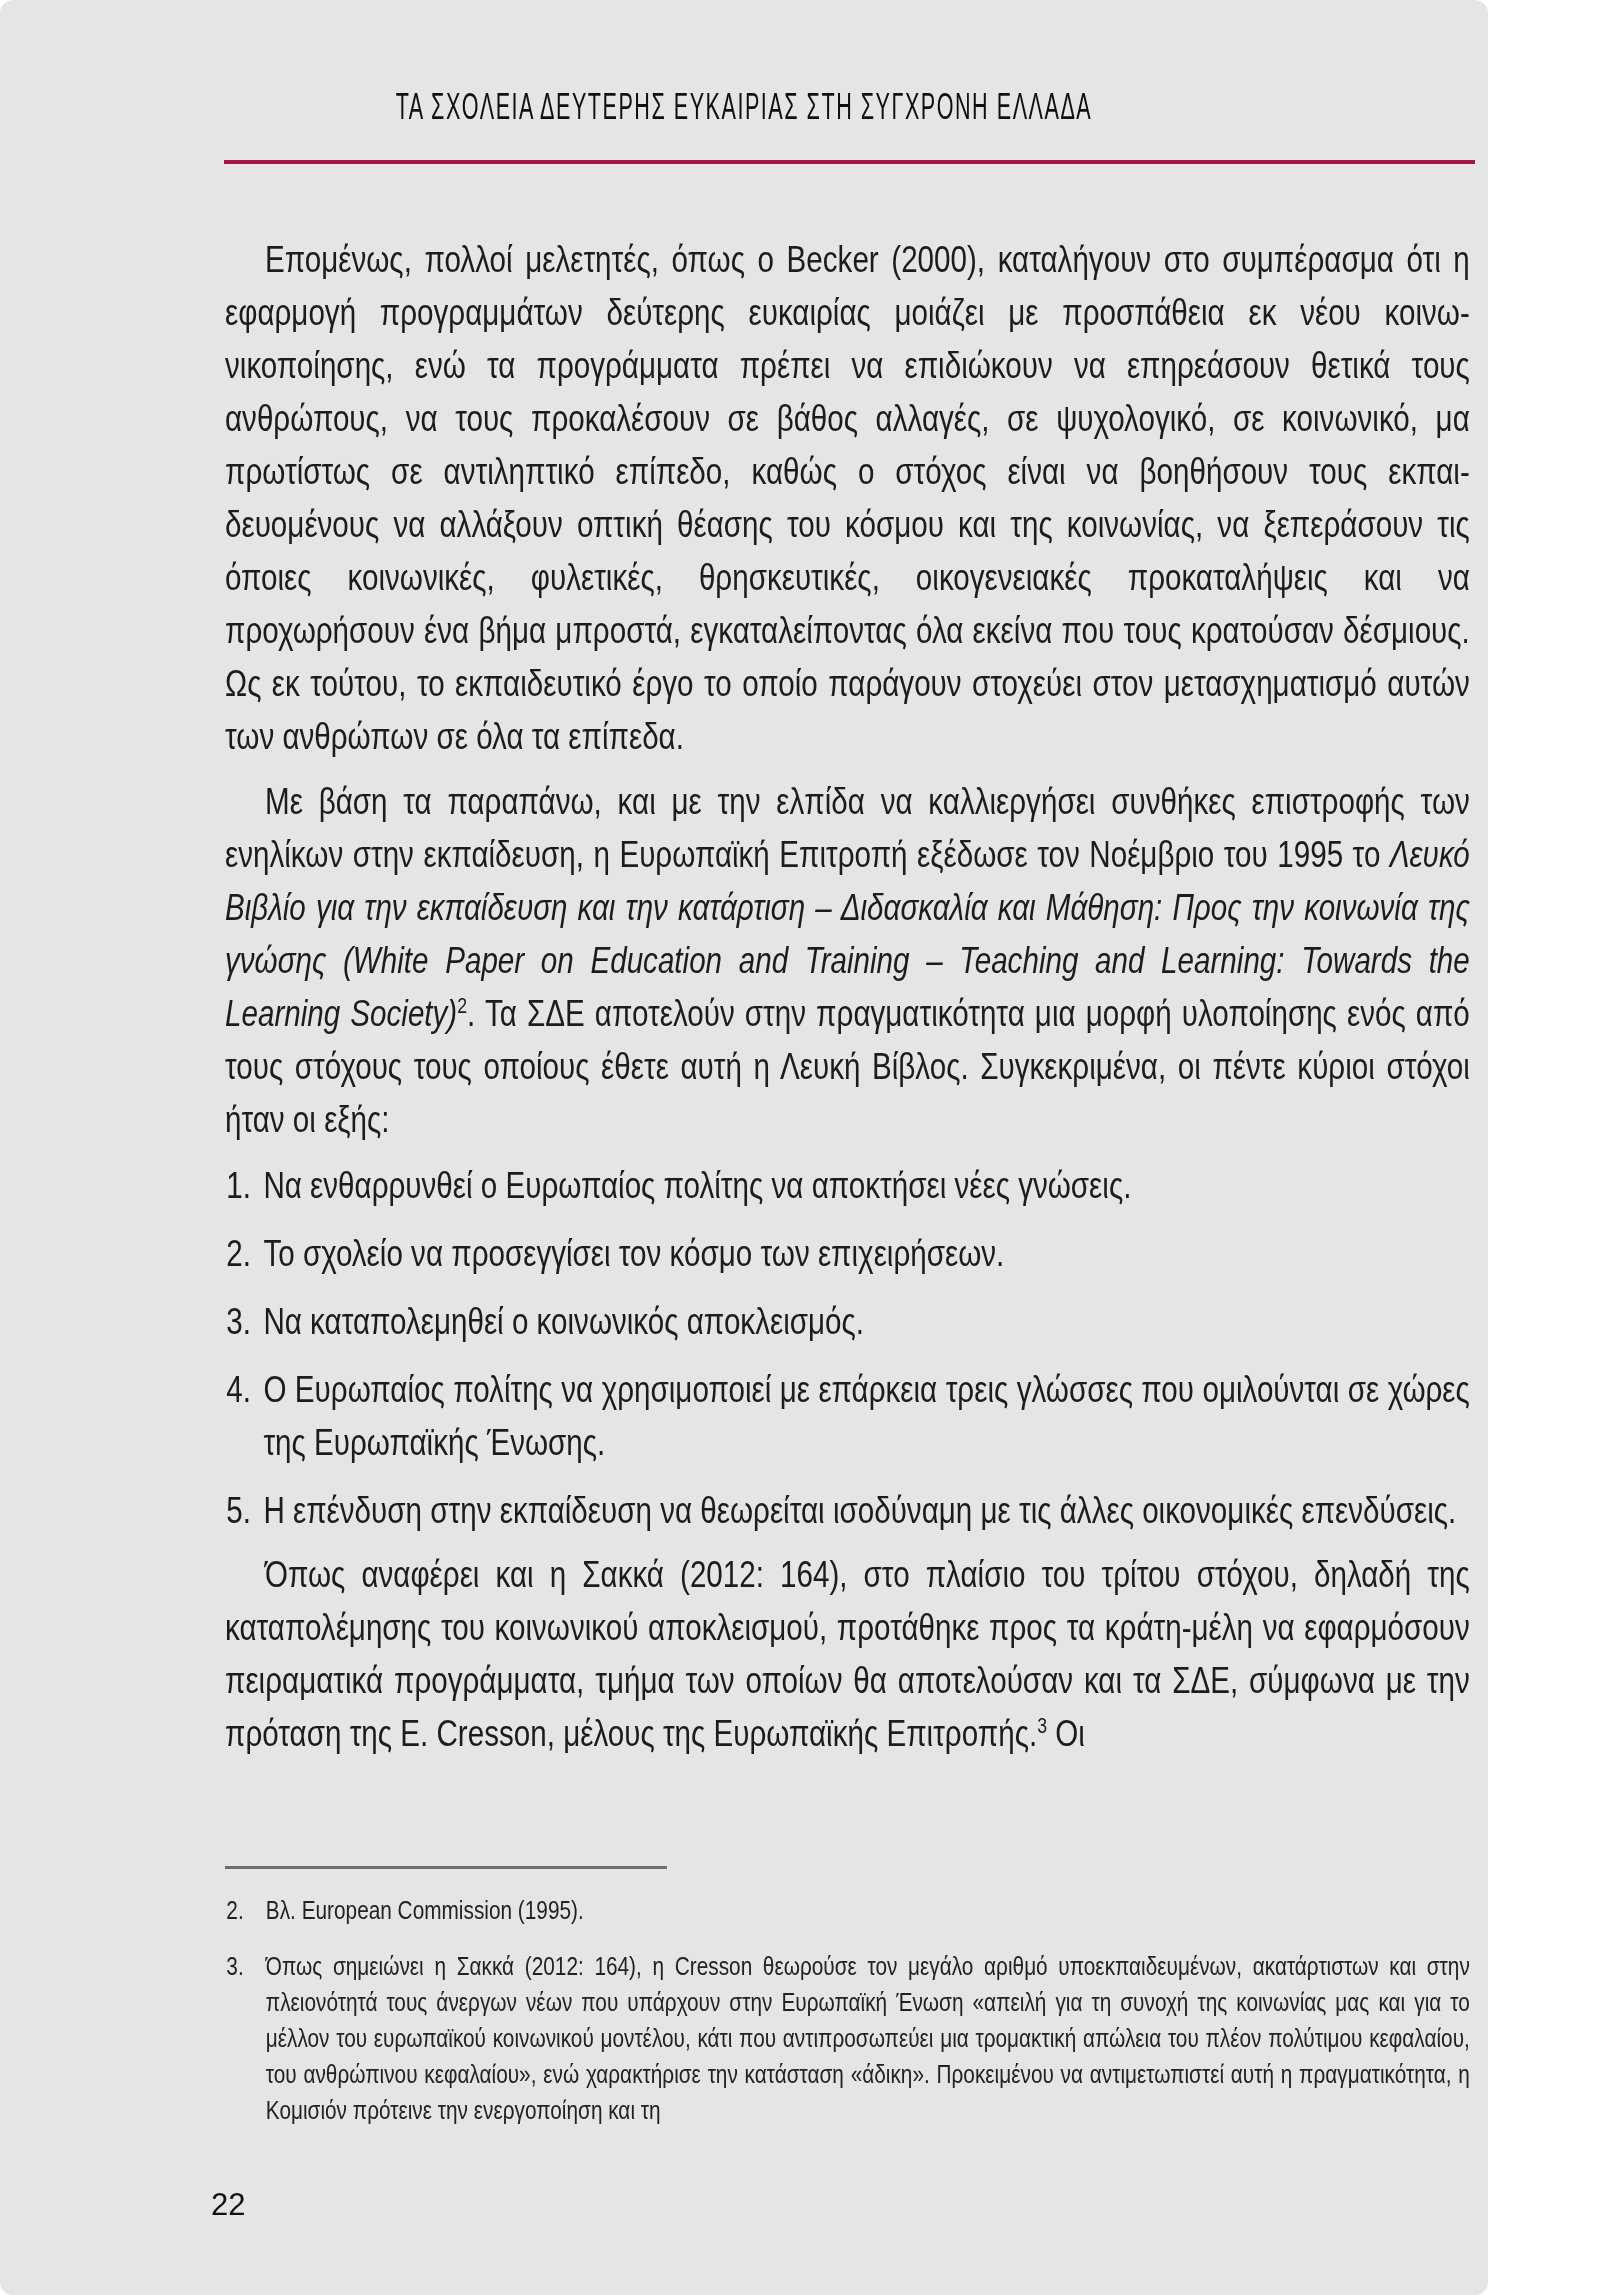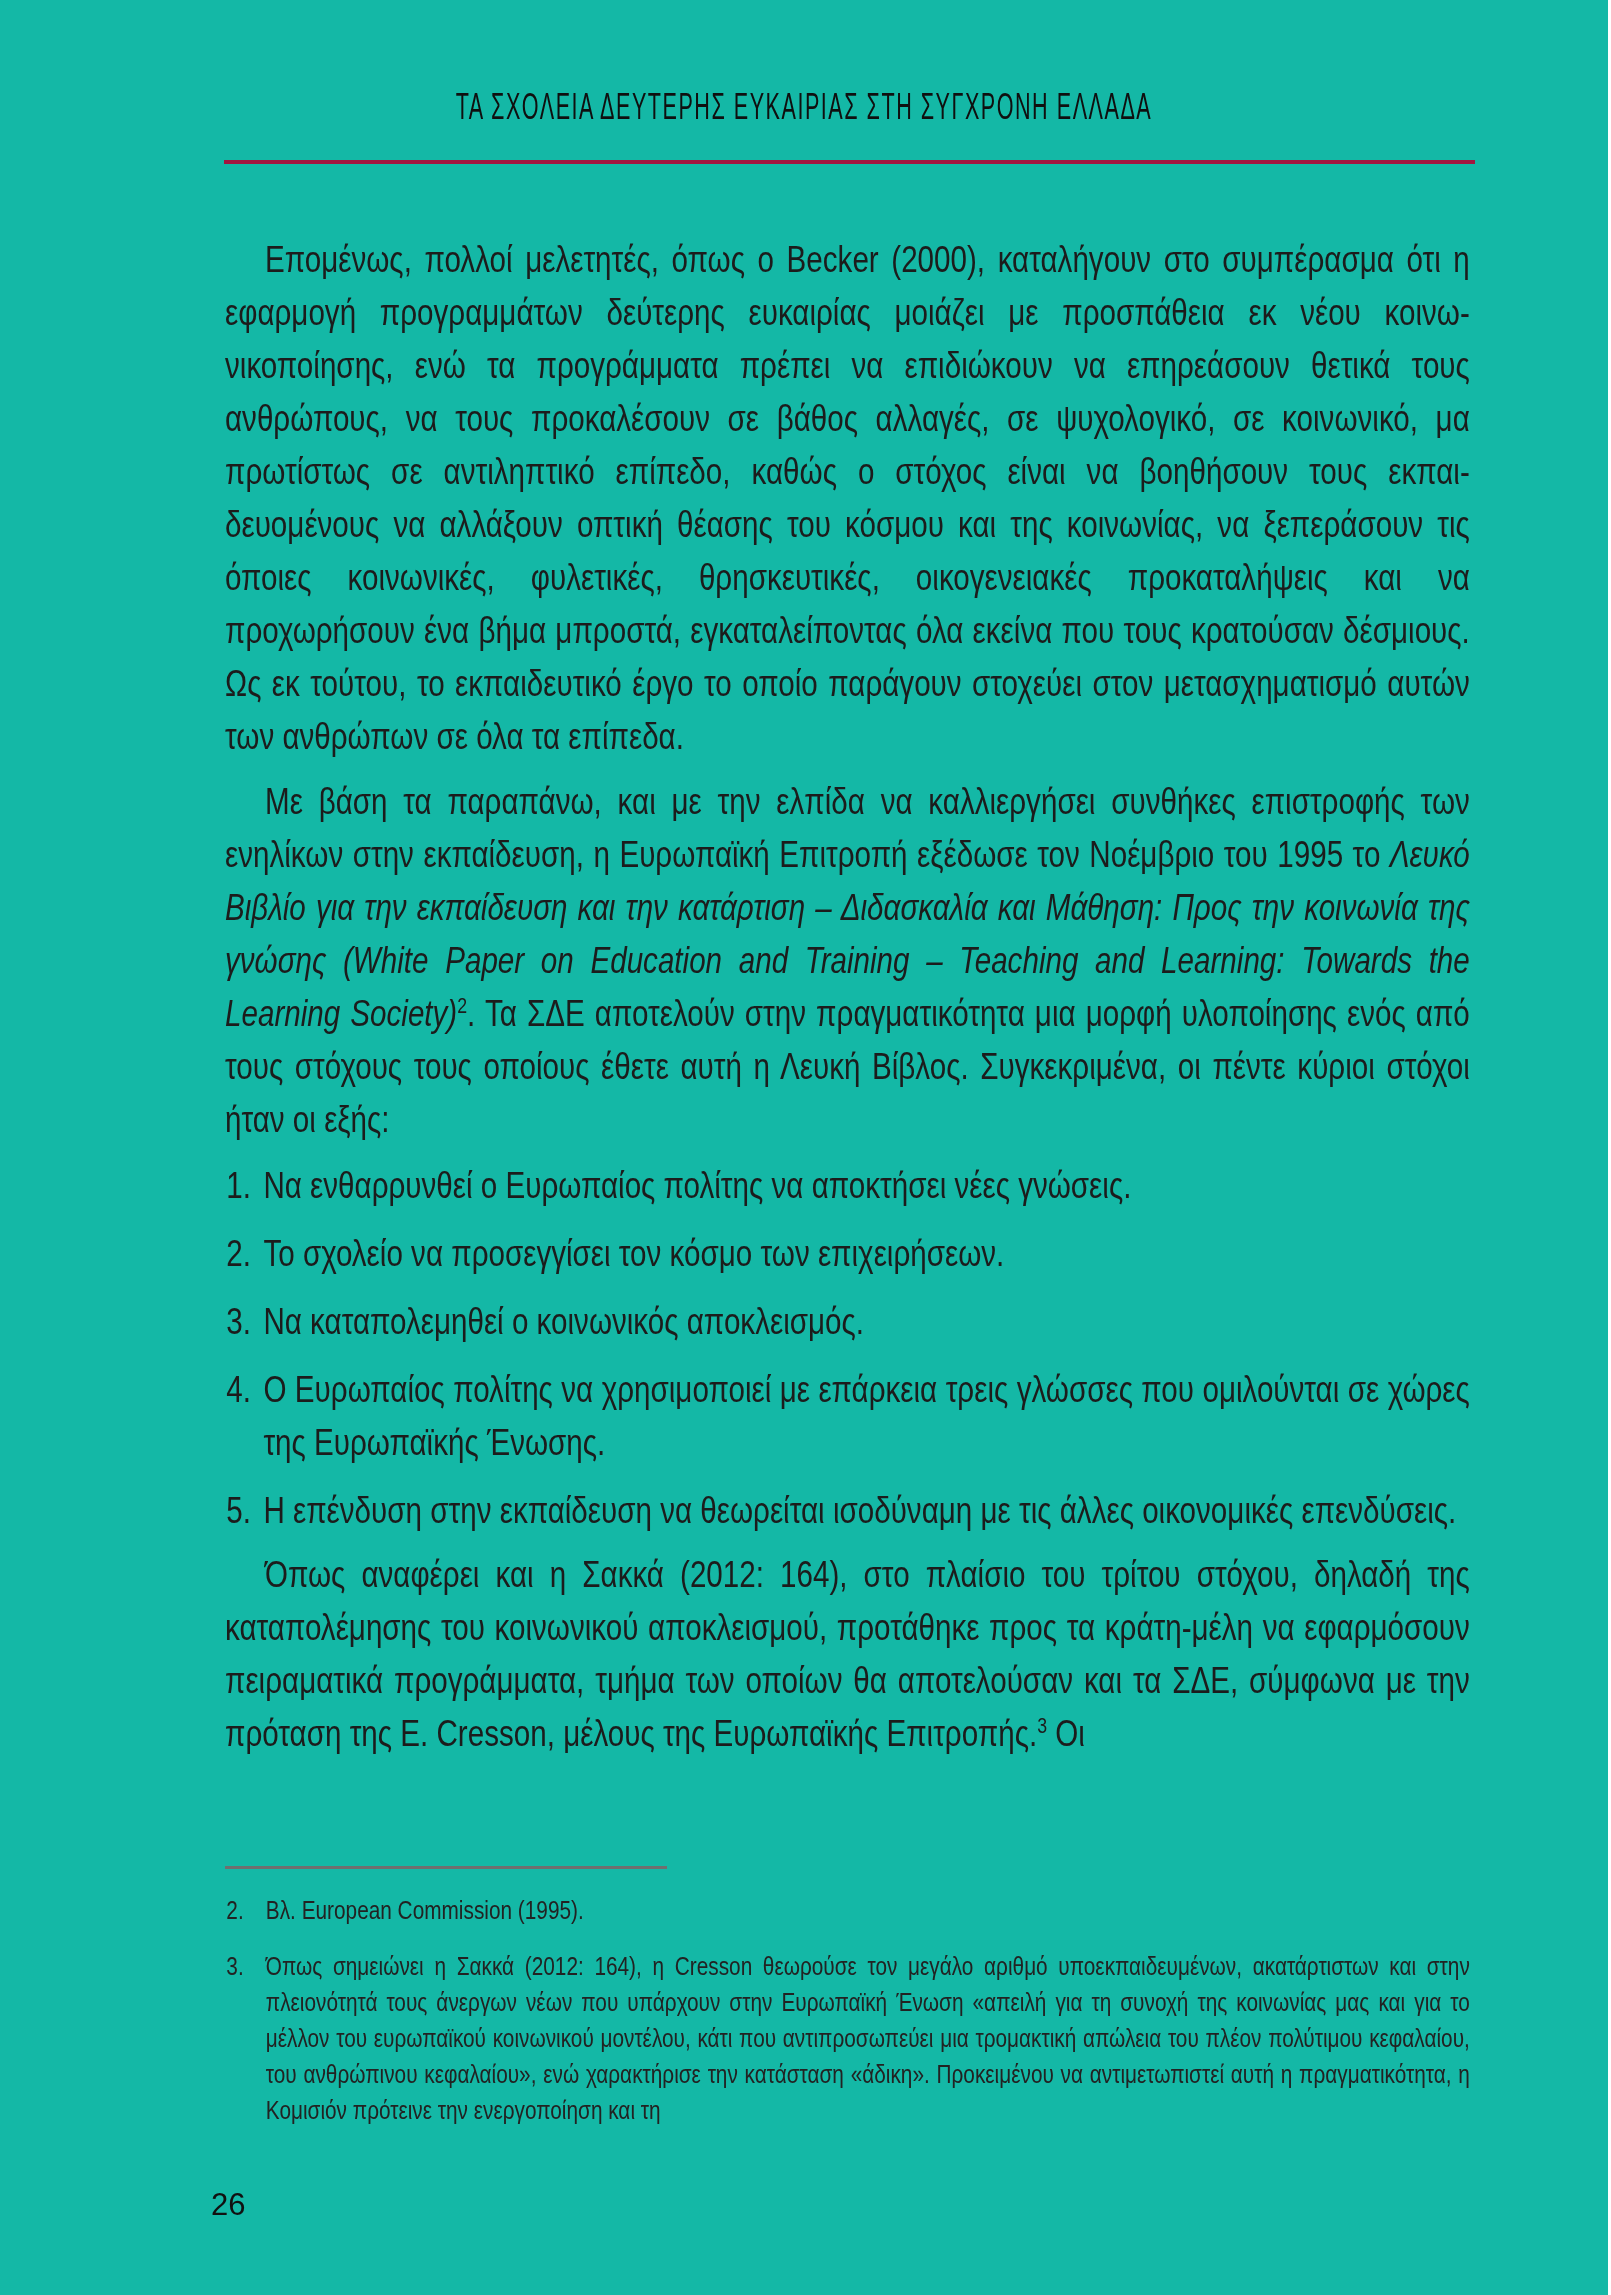--- a/index.html
+++ b/index.html
@@ -1,22 +1,23 @@
 <!DOCTYPE html>
 <html lang="el" style="font-size:13.2px"><head>
 <meta charset="utf-8">
 <style>
   html, body { margin:0; padding:0; background:#ffffff; }
   .page {
     position:relative;
-    width:1608px; height:2295px;
-    background:#14b8a6;
+    width:1488px; height:2295px;
+    background:#e5e5e5;
     font-family:"Liberation Sans", sans-serif;
     color:#1c1c1c;
     overflow:hidden;
+    border-radius:13px;
   }
 
   
   .running-header {
     position:absolute; top:86px; left:0; width:100%;
     text-align:center;
     font-size:36px; letter-spacing:2.5px;
     color:#0f0f0f;
     white-space:nowrap;
     transform:scaleX(0.60);
@@ -133,16 +134,16 @@
     <div class="footnote">
       <span class="fn-num">2.</span>
       <span>Βλ. European Commission (1995).</span>
     </div>
     <div class="footnote">
       <span class="fn-num">3.</span>
       <span>Όπως σημειώνει η Σακκά (2012: 164), η Cresson θεωρούσε τον μεγάλο αριθμό υποεκπαιδευμένων, ακατάρτι­στων και στην πλειονότητά τους άνεργων νέων που υπάρχουν στην Ευρωπαϊκή Ένωση «απειλή για τη συνοχή της κοινωνίας μας και για το μέλλον του ευρωπαϊκού κοινωνικού μοντέλου, κάτι που αντιπροσωπεύει μια τρομα­κτική απώλεια του πλέον πολύτιμου κεφαλαίου, του ανθρώπινου κεφαλαίου», ενώ χαρακτήρισε την κατάσταση «άδικη». Προκειμένου να αντιμετωπιστεί αυτή η πραγματικότητα, η Κομισιόν πρότεινε την ενεργοποίηση και τη</span>
     </div>
   </div>
 
-  <div class="page-number">26</div>
+  <div class="page-number">22</div>
 
 </div>
 
 
 </body></html>

